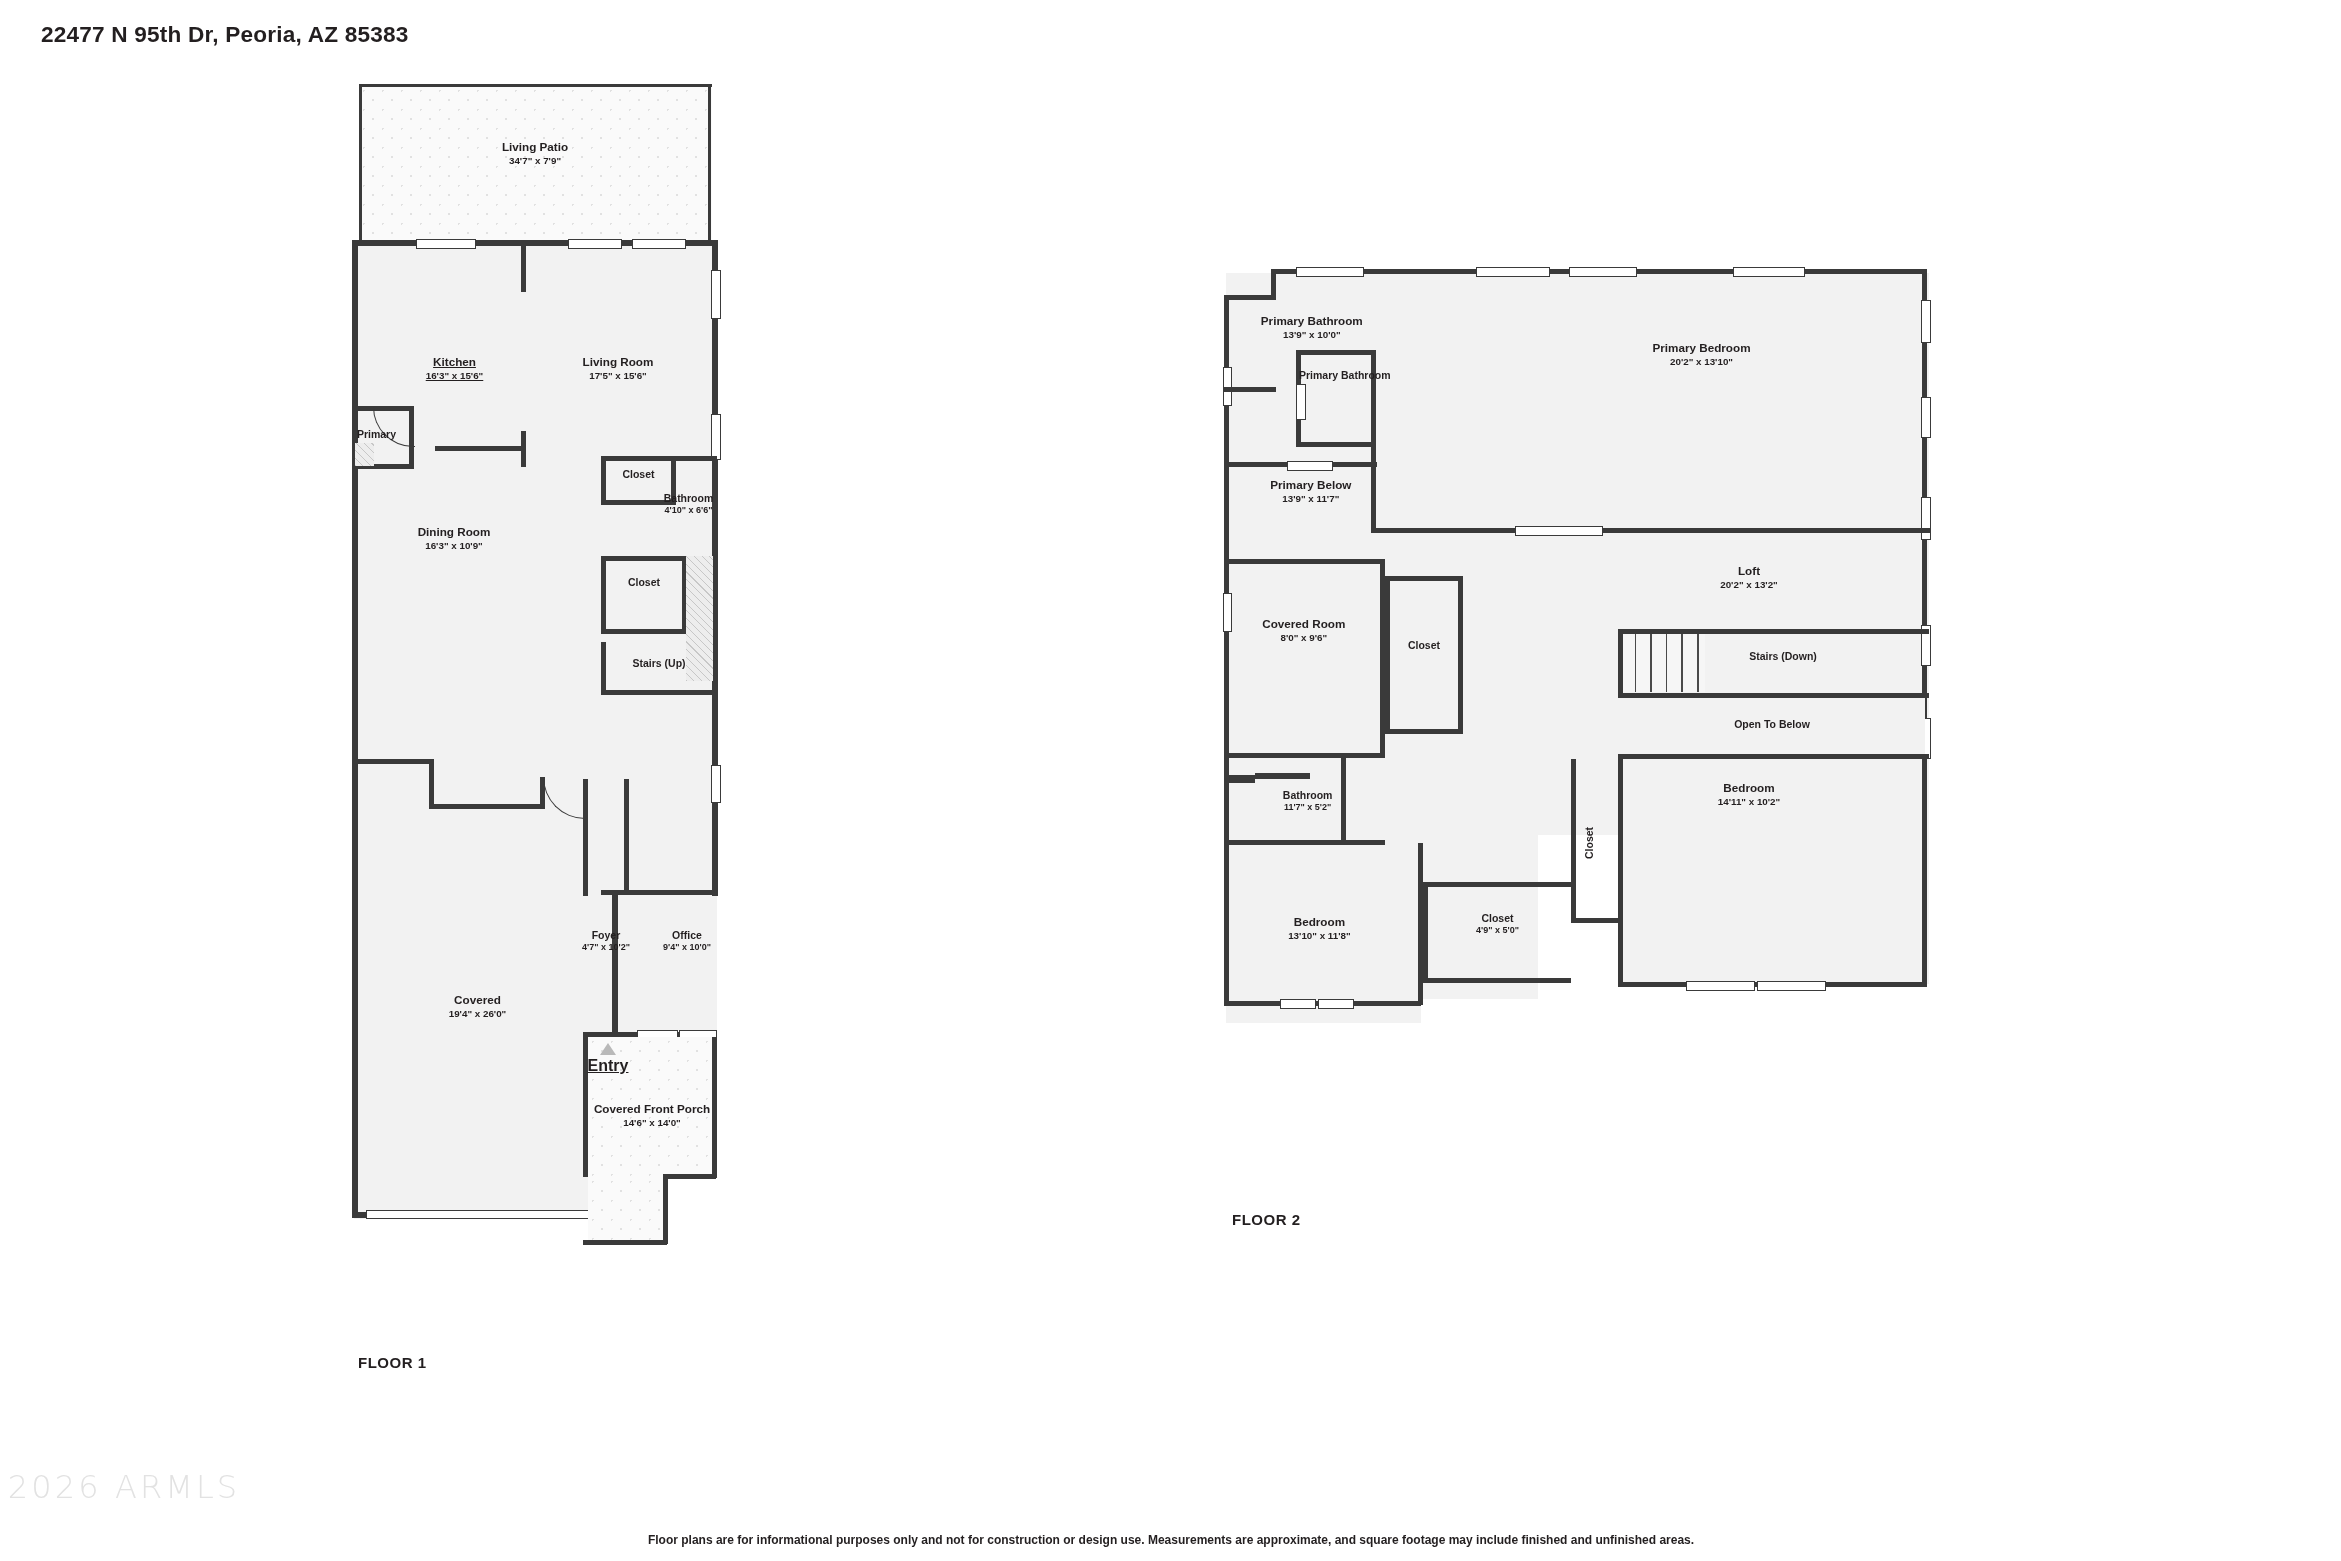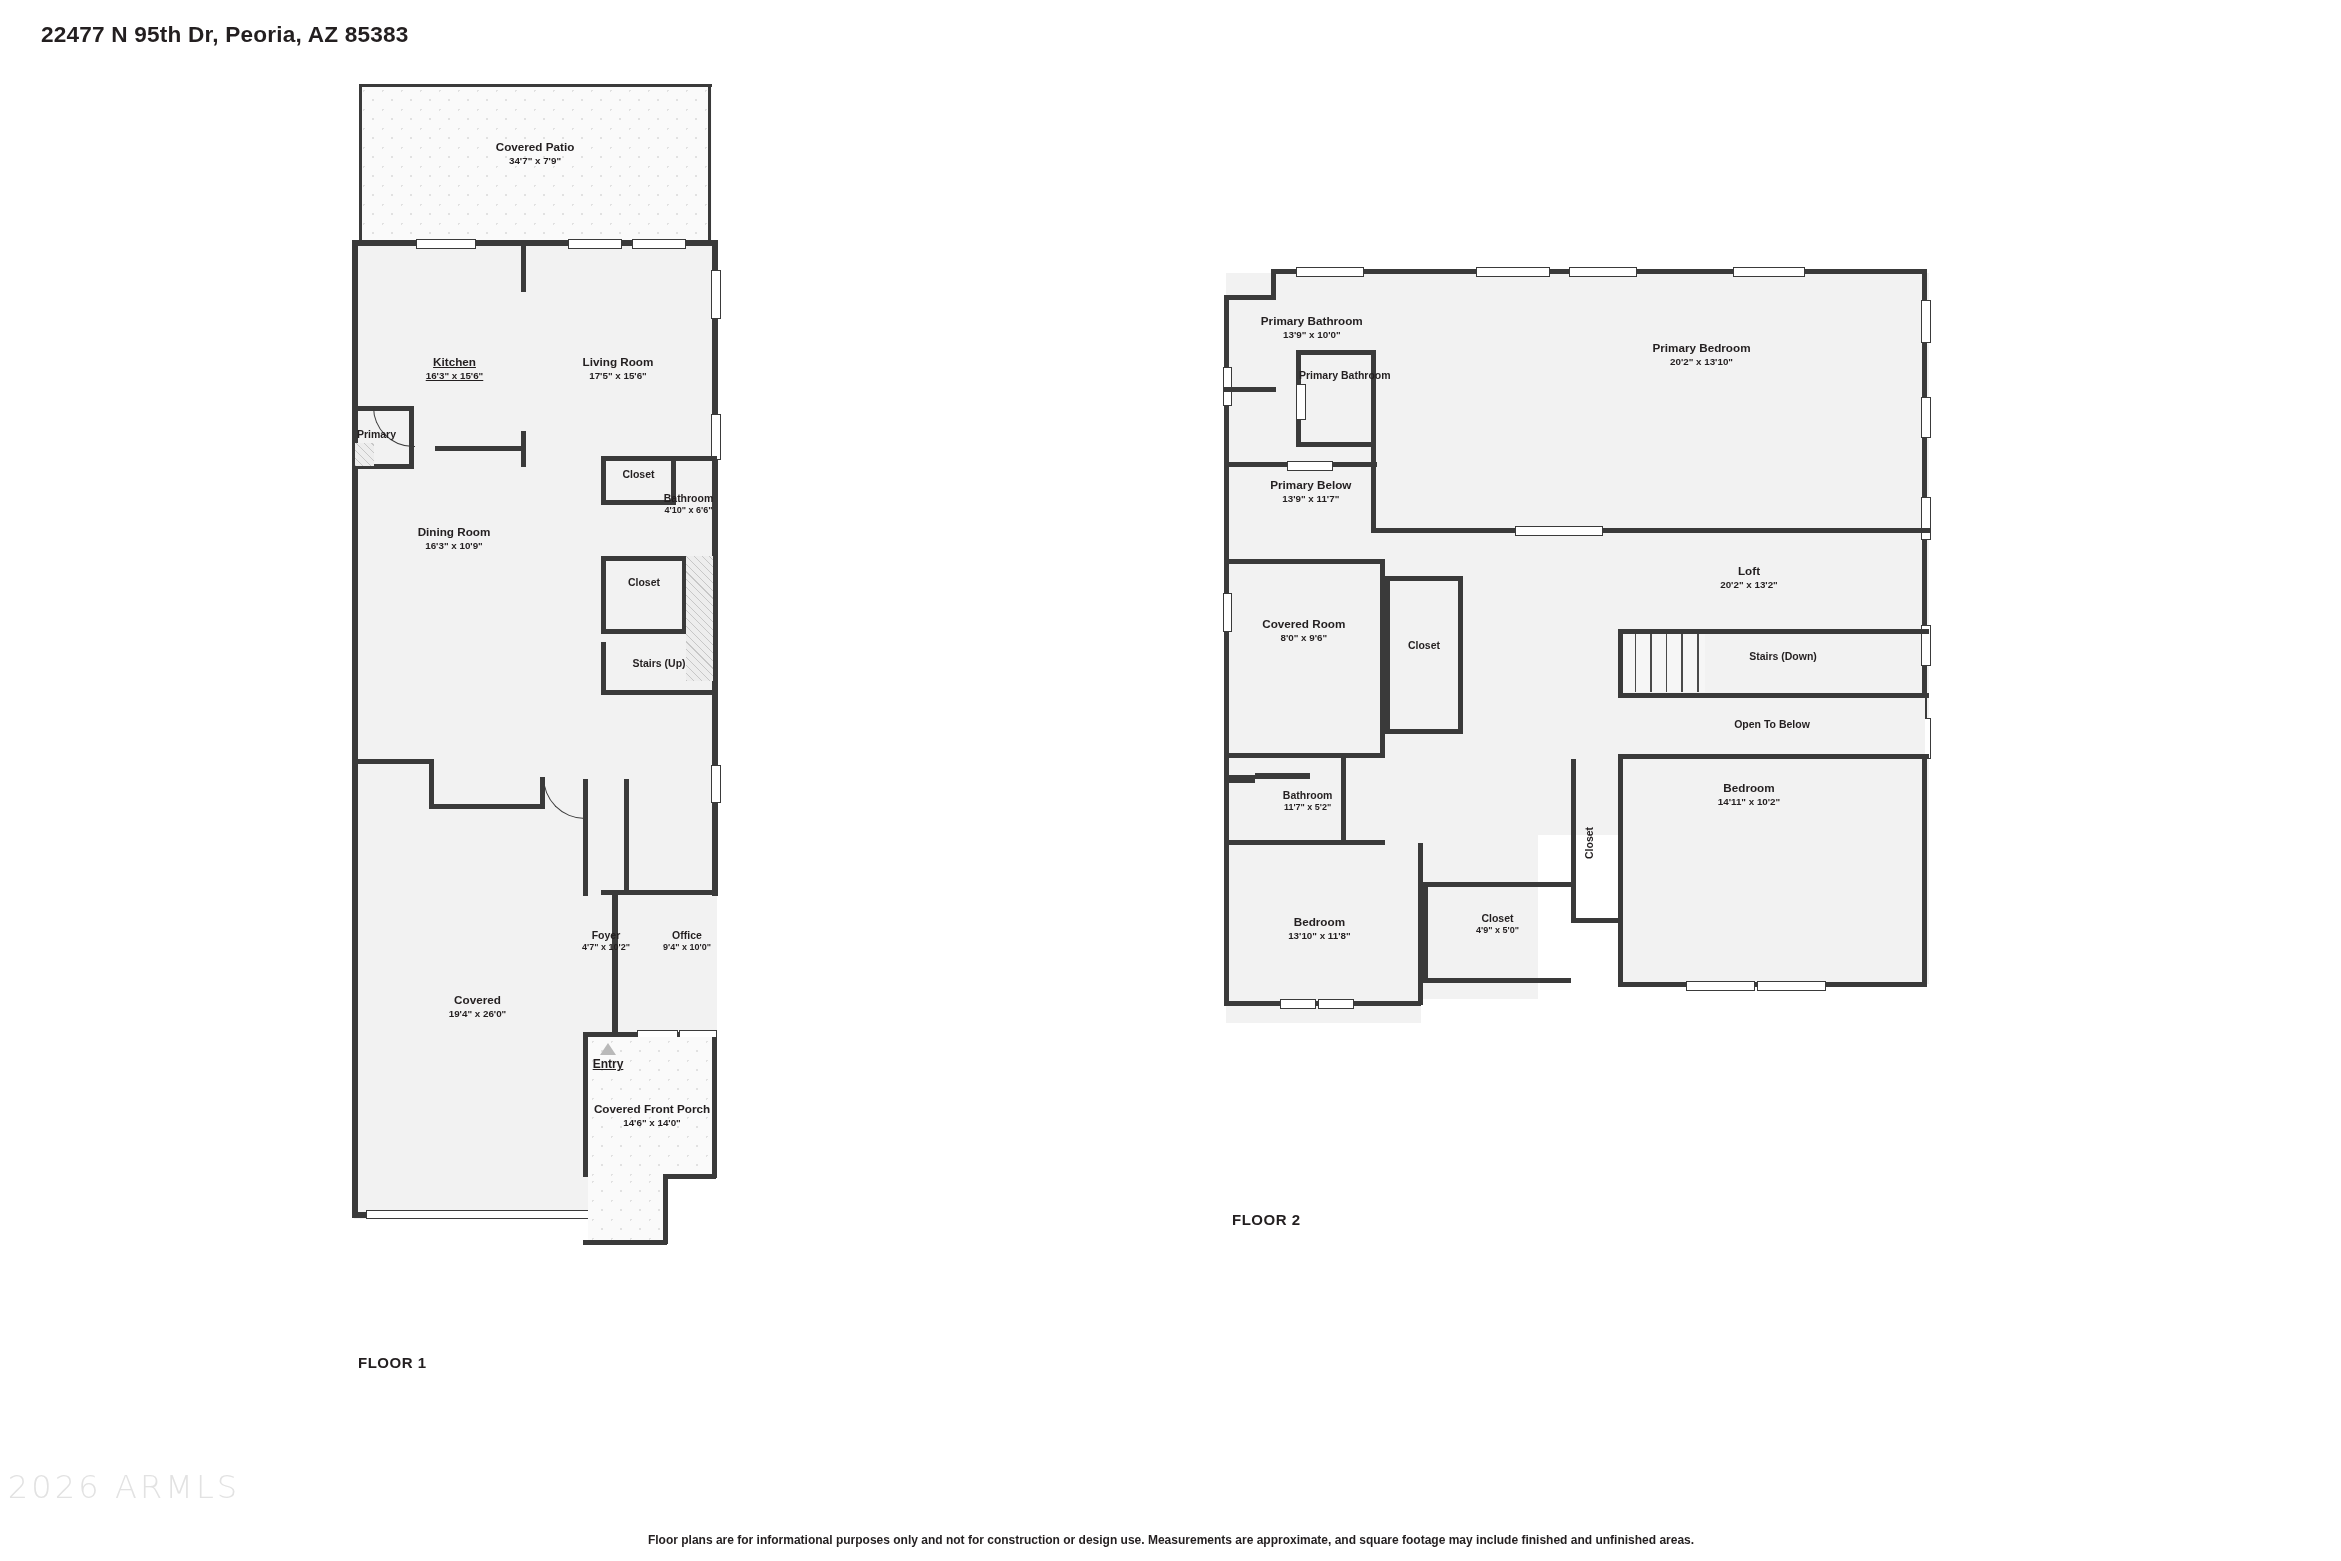--- a/index.html
+++ b/index.html
@@ -118,21 +118,21 @@
     text-align: center;
   }
   .entry-tri {
     width: 0; height: 0;
     margin: 0 auto 2.3px auto;
     border-left: 8.6px solid transparent;
     border-right: 8.6px solid transparent;
     border-bottom: 12.5px solid #b9b9b9;
   }
   .entry-wrap .nm {
-    font-size: 12px;
+    font-size: 16px;
     font-weight: bold;
     text-decoration: underline;
   }
   .door-open {
     position: absolute;
     border: 1.6px solid #3a3a3a;
     border-top: none;
     border-right: none;
     background: transparent;
   }
@@ -147,21 +147,21 @@
 
 <div class="page-title">22477 N 95th Dr, Peoria, AZ 85383</div>
 
 <div class="plan" id="plan1">
 
   <div class="hatch-patio" style="left:15.6px; top:7.8px; width:353px; height:156px;"></div>
   <div class="wall" style="left:15.6px; top:6.2px; width:353px; height:3.1px;"></div>
   <div class="wall" style="left:15.6px; top:6.2px; width:3.1px; height:159px;"></div>
   <div class="wall" style="left:365px; top:6.2px; width:3.1px; height:159px;"></div>
   <div class="label" style="left:114px; top:62px; width:156px;">
-    <span class="nm">Covered Patio</span>
+    <span class="nm">Living Patio</span>
     <span class="dm">34'7" x 7'9"</span>
   </div>
 
   <div class="room" style="left:11px; top:166px; width:362px; height:648px;"></div>
 
   <div class="room" style="left:11px; top:813px; width:273px; height:328px;"></div>
   <div class="room" style="left:258px; top:813px; width:116px; height:156px;"></div>
 
   <div class="wall" style="left:9.4px; top:162px; width:365px; height:5.5px;"></div>
   <div class="win" style="left:73px; top:161px; width:58px; height:7.8px;"></div>

